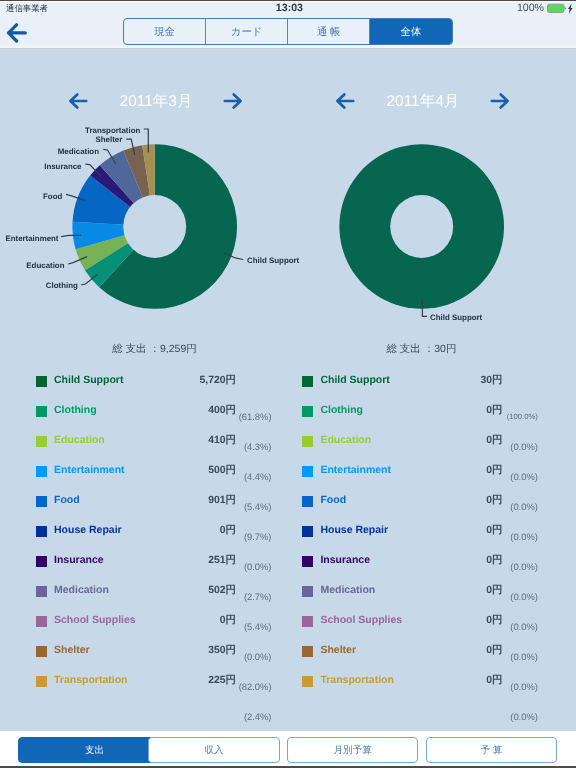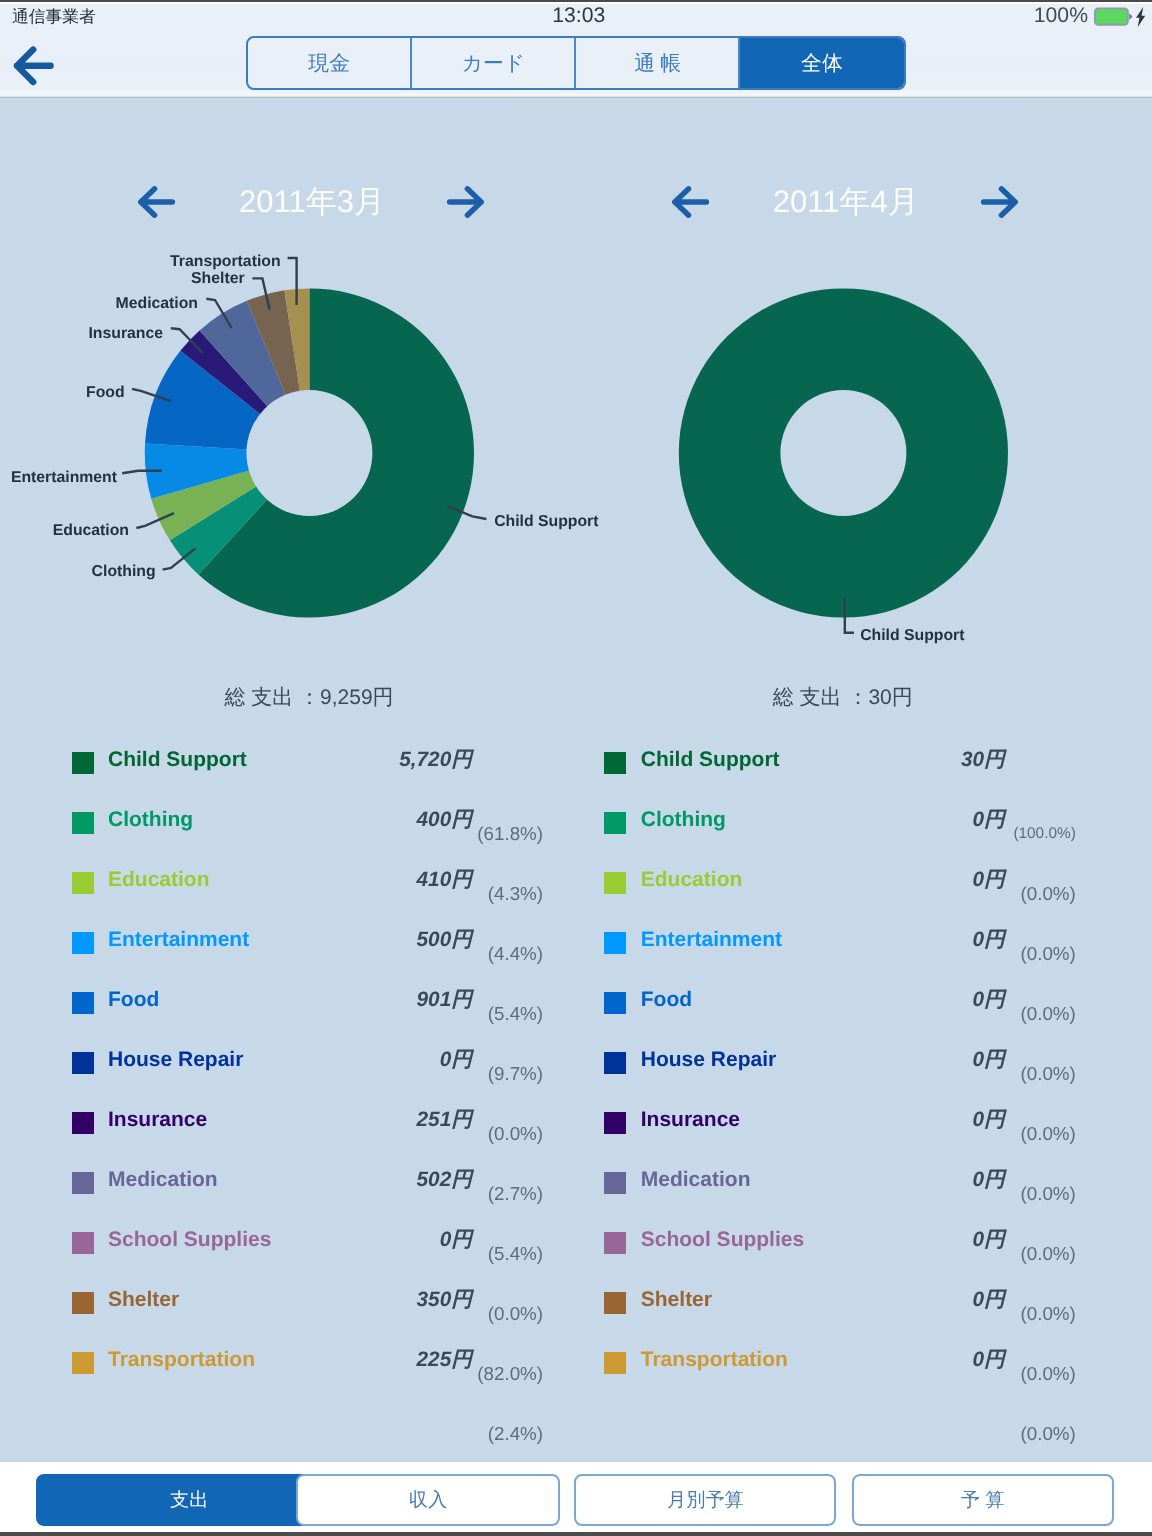--- a/index.html
+++ b/index.html
@@ -6,21 +6,21 @@
   body{width:576px;height:768px;overflow:hidden;background:#c7d8e9;
        font-family:"Liberation Sans",sans-serif;-webkit-font-smoothing:antialiased;text-rendering:geometricPrecision;}
   .root{position:relative;width:576px;height:768px;background:#c7d8e9;overflow:hidden;}
 
   
   .statusbar{position:absolute;left:0;top:0;width:576px;height:18px;
      background:linear-gradient(to bottom,#4a4a4a 0,#4a4a4a 1px,#fbfdfe 1px,#fbfdfe 2px,#eaf0f8 2px,#eaf0f8 100%);box-sizing:border-box;}
   .sb-left{position:absolute;left:6px;top:3px;display:flex;align-items:center;gap:4px;flex-direction:column;}
   .sb-carrier{font-size:8.4px;color:#22303e;font-weight:400;letter-spacing:0px;line-height:10px;}
   .sb-time{position:absolute;left:2.8px;right:0;top:3px;text-align:center;font-size:10.6px;
-     color:#2b3642;font-weight:normal;line-height:11px;}
+     color:#2b3642;font-weight:bold;line-height:11px;}
   .sb-right{position:absolute;right:2px;top:3px;display:flex;align-items:flex-start;gap:3px;}
   .sb-batt{font-size:10.6px;color:#404c58;font-weight:400;line-height:11px;}
 
   
   .navbar{position:absolute;left:0;top:16px;width:576px;height:33px;
      background:linear-gradient(to bottom,#eaf0f8 0%,#e8eff8 55%,#eaf1f9 88%,#f4f8fc 94%,#eff4fa 97%,#b4c3d0 99%,#aab9c8 100%);}
   .back-btn{position:absolute;left:6.2px;top:6.8px;width:22px;height:20px;}
   .seg{position:absolute;left:123px;top:2.4px;width:329.5px;height:26.5px;
      border:1px solid #3f7cbf;border-radius:4px;display:flex;box-sizing:border-box;overflow:hidden;
      background:#e9f0f8;font-family:Liberation Serif, serif;}
@@ -44,21 +44,21 @@
      font-size:10.5px;color:#39495a;font-weight:400;line-height:14px;}
 
   
   .legend{position:absolute;top:370px;width:288px;}
   .legend.p0{left:0;}
   .legend.p1{left:266.4px;}
   .lrow{position:relative;height:30px;}
   .lsw{position:absolute;left:36px;top:6px;width:11px;height:11px;}
   .lname{position:absolute;left:54px;top:3px;font-size:10.5px;font-weight:bold;line-height:14px;}
   .lamt{position:absolute;right:52px;top:4px;font-size:10.4px;font-weight:bold;color:#394a5a;
-        text-align:right;line-height:14px;white-space:nowrap;font-style:italic;}
+        text-align:right;line-height:14px;white-space:nowrap;}
   .lpct{position:absolute;right:16.5px;top:4.3px;font-size:9.4px;font-weight:normal;color:#5b6d7e;
         text-align:right;line-height:13px;white-space:nowrap;margin-top:36px;}
 
   
   .toolbar{position:absolute;left:0;top:731px;width:576px;height:37px;background:#ffffff;
      border-bottom:2px solid #4c4c4c;box-sizing:border-box;}
   .tb-btn{position:absolute;top:5.5px;height:26px;border:1px solid #7ba7d4;border-radius:4px;
      box-sizing:border-box;display:flex;align-items:center;justify-content:center;
      font-size:9.6px;color:#4a7cb0;background:#ffffff;padding-top:1px;}
   .tb-btn.sel{background:#1166b5;color:#ffffff;border-color:#1166b5;}

